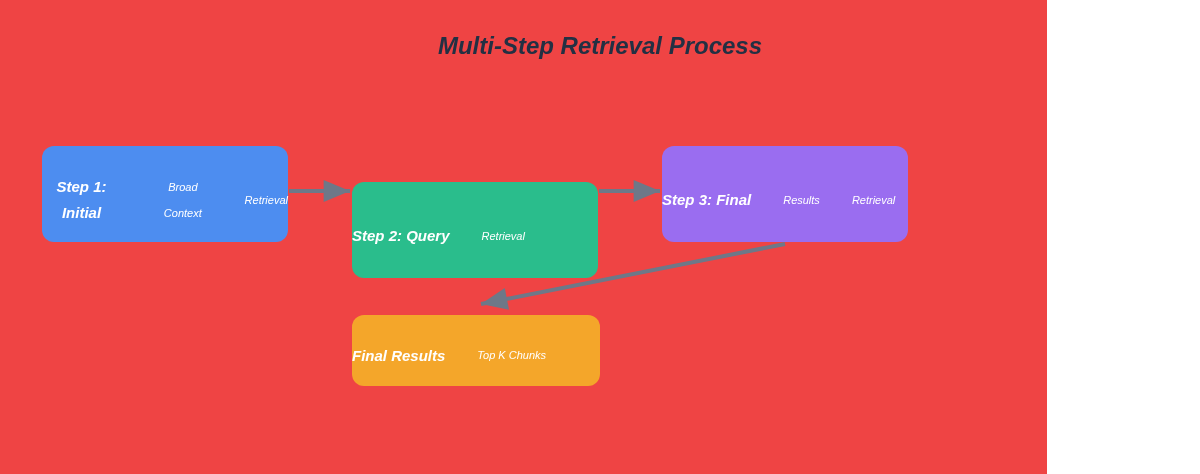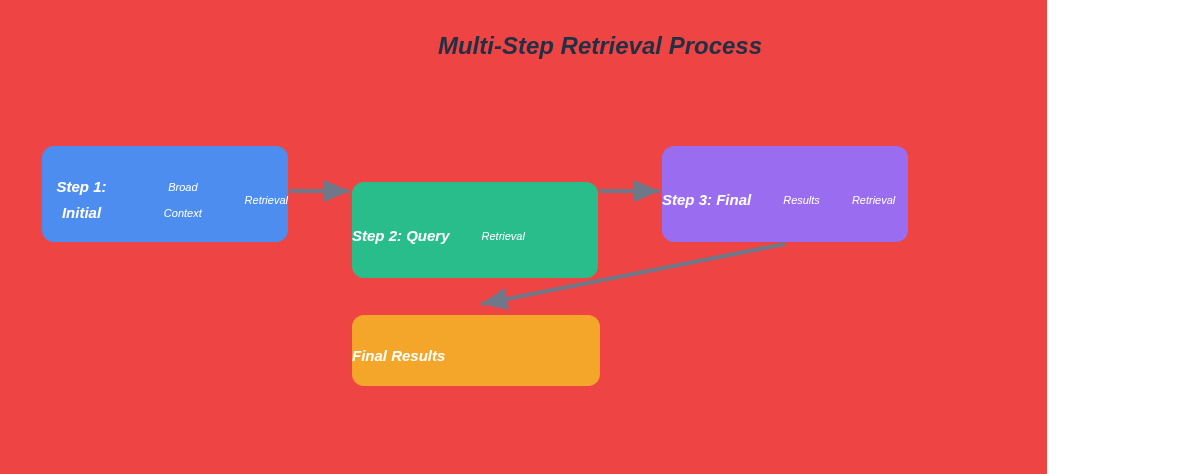--- a/index.html
+++ b/index.html
@@ -94,15 +94,16 @@
   </div>
 
   <div class="node" id="node-step3" style="background: rgb(154, 109, 240); color: rgb(255, 255, 255);">
     <span class="node-title">Step 3: Final</span>
     <span class="node-line">Results</span>
     <span class="node-line">Retrieval</span>
   </div>
 
   <div class="node" id="node-final" style="background: rgb(244, 166, 42); color: rgb(255, 255, 255); margin-top: 8px;">
     <span class="node-title">Final Results</span>
+    <span class="node-line">Top K Chunks</span>
   </div>
 
 </div>
 
 </body></html>

